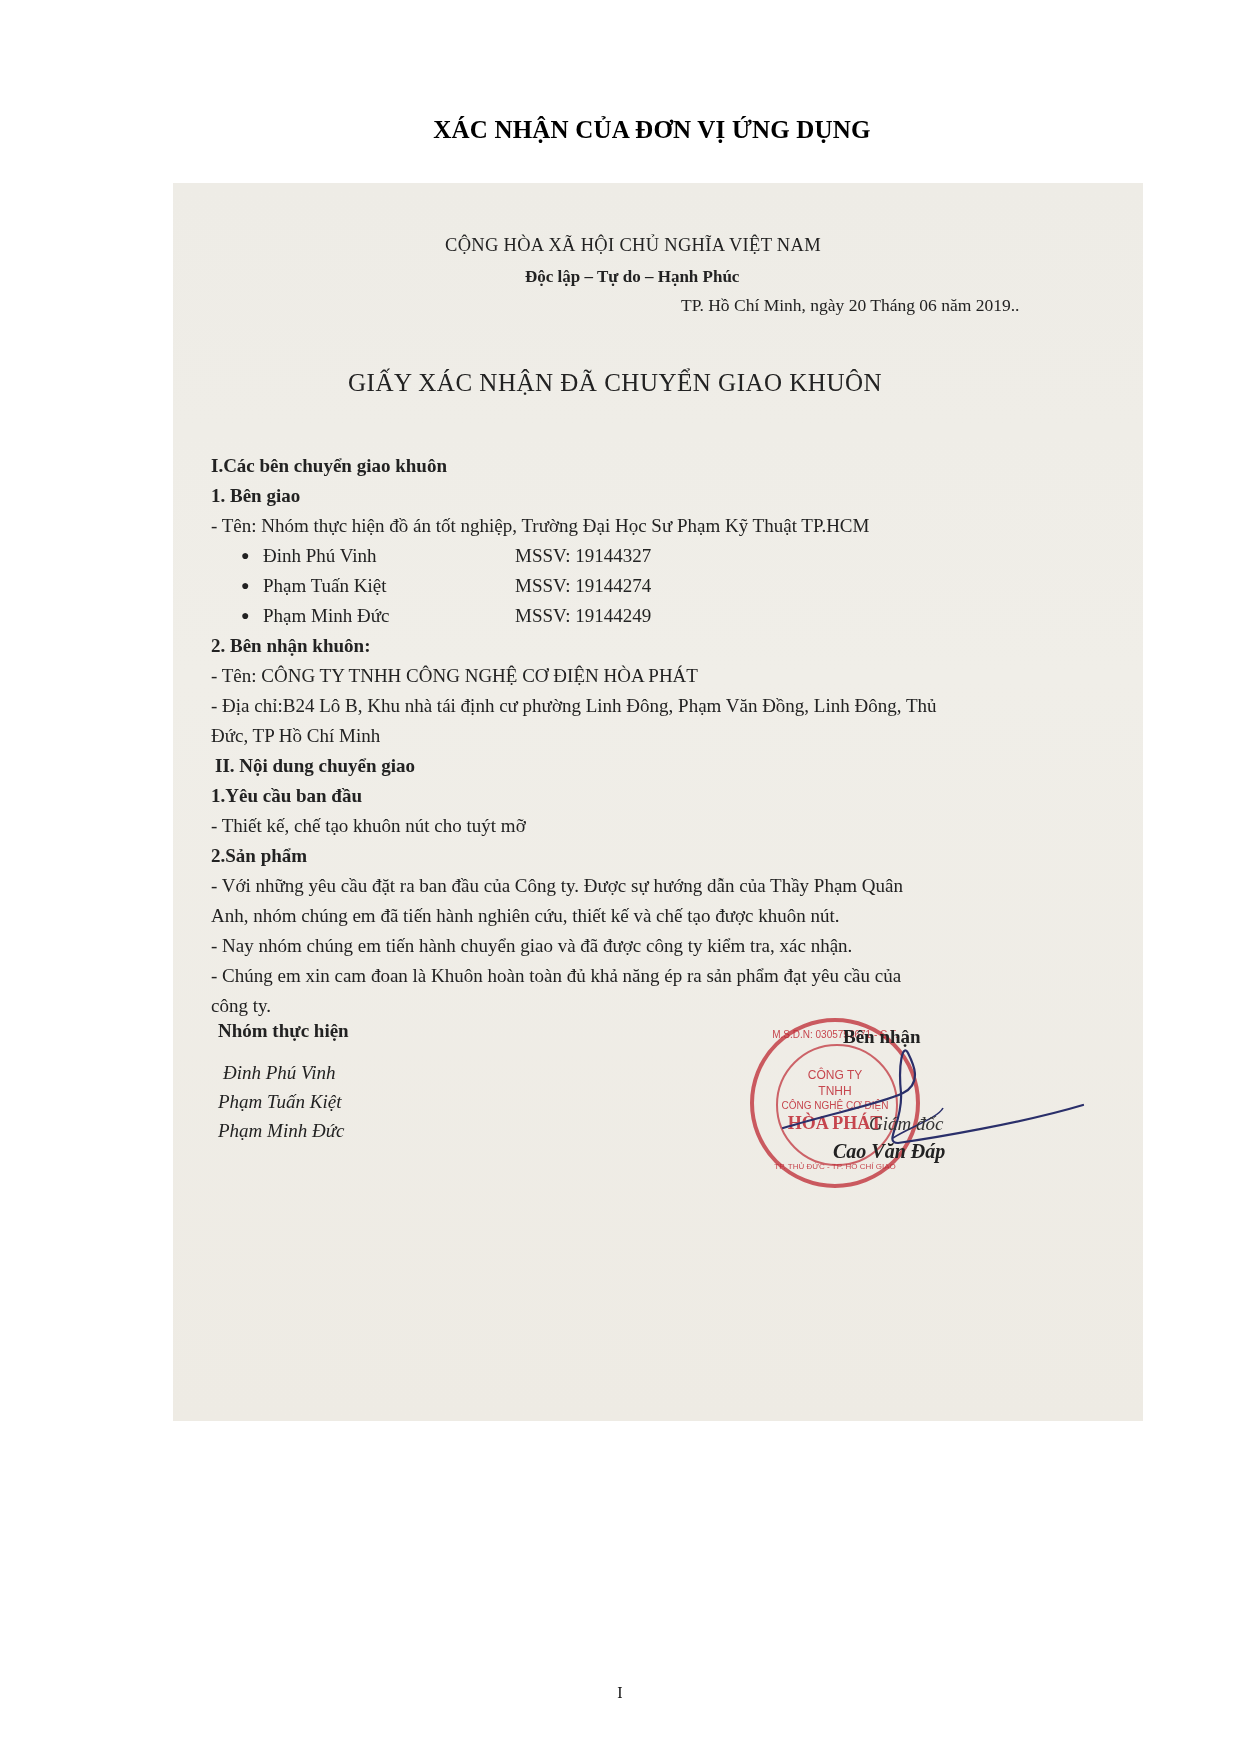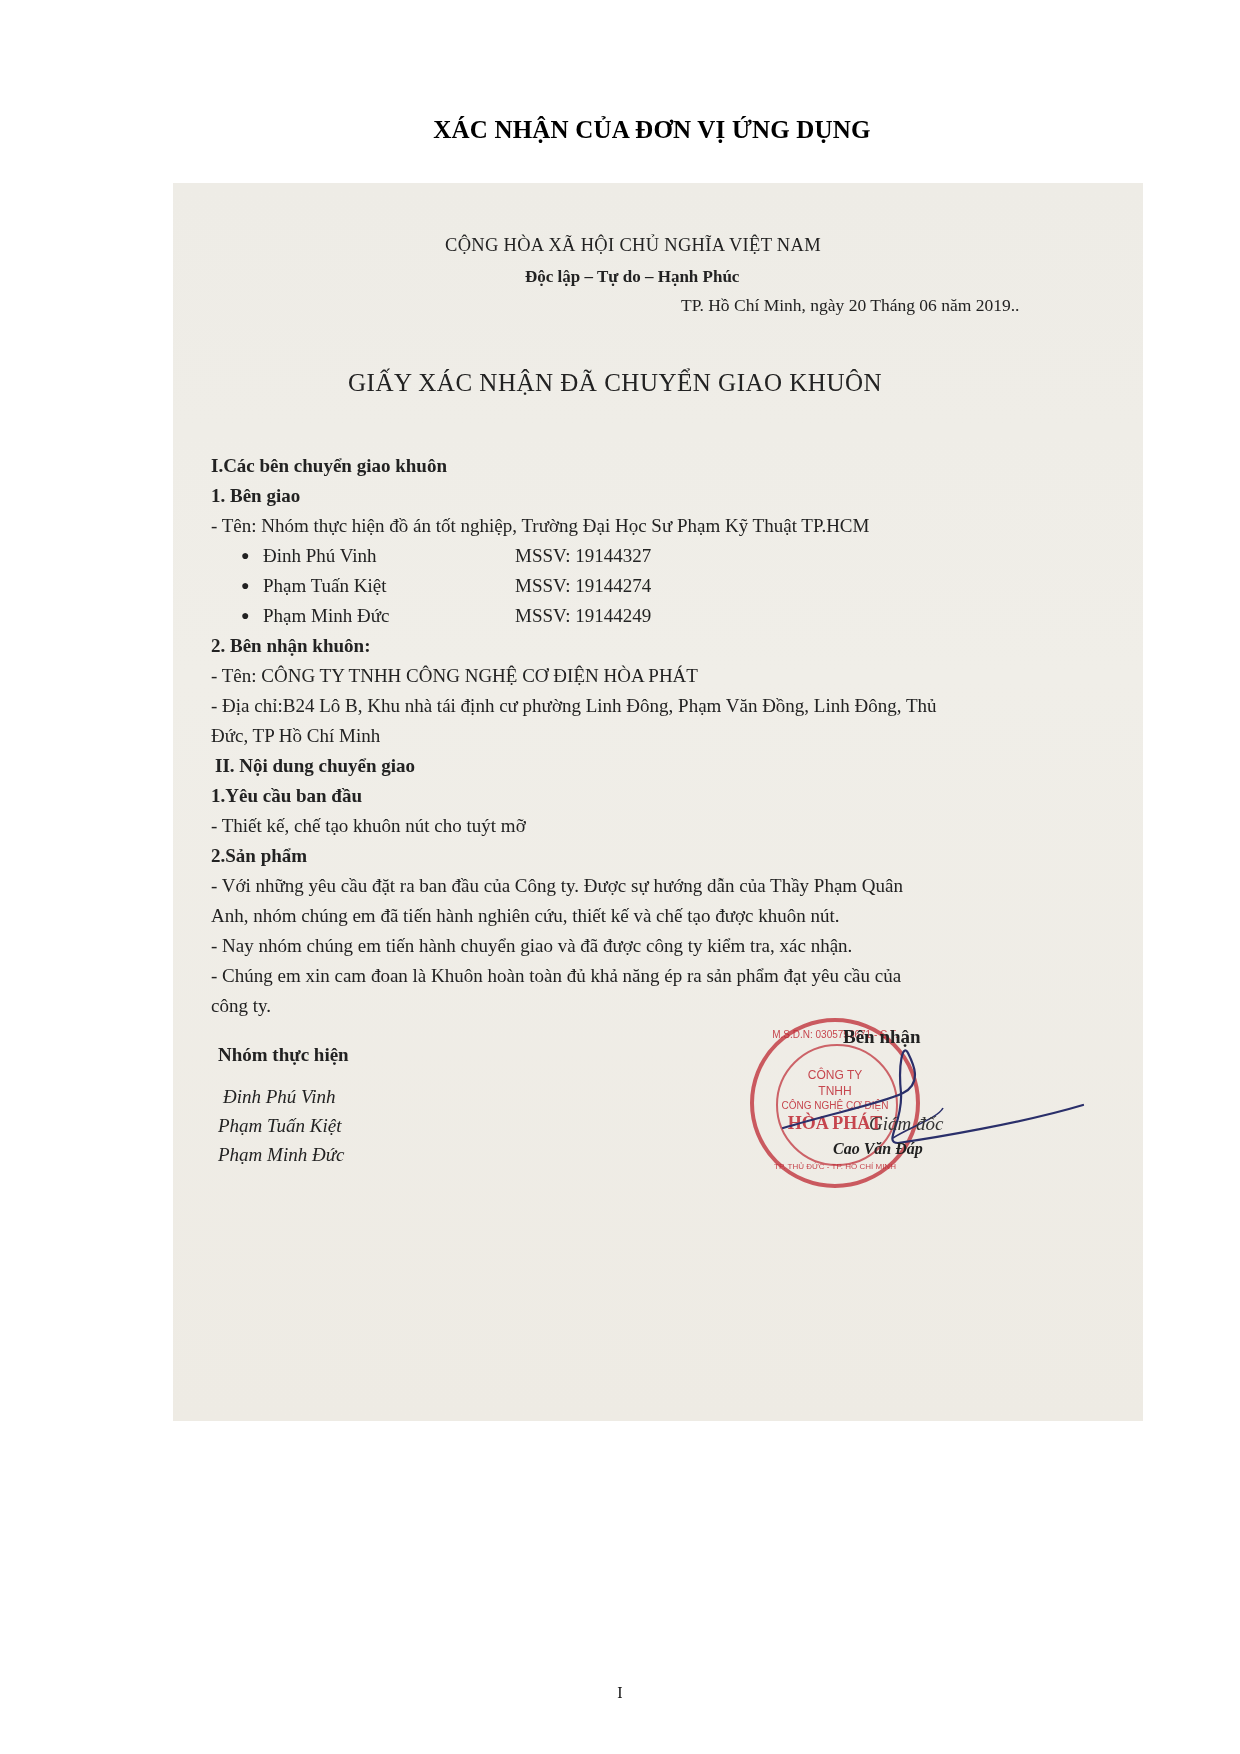--- a/index.html
+++ b/index.html
@@ -22,40 +22,40 @@
   .motto { left: 352px; top: 84px; font-size: 17px; font-weight: bold; }
   .dateline { left: 508px; top: 112px; font-size: 17.5px; }
   .doc-title { left: 175px; top: 186px; font-size: 25px; letter-spacing: 0.5px; }
   .body-text { left: 38px; top: 260px; width: 900px; font-size: 19px; line-height: 30px; margin-top: 8px; }
   .body-text .line { position: relative; white-space: nowrap; }
   .b { font-weight: bold; }
   .bullet-row { display: flex; align-items: center; padding-left: 30px; }
   .bullet-row .dot { width: 22px; font-size: 14px; }
   .bullet-row .name { width: 252px; }
   .sign-left { left: 45px; top: 837px; font-size: 19px; }
-  .sign-left .head { font-weight: bold; margin-bottom: 16px; margin-top: 24px; }
+  .sign-left .head { font-weight: bold; margin-bottom: 16px; }
   .sign-left .member { font-style: italic; line-height: 29px; }
   .stamp {
     position: absolute; left: 577px; top: 835px; width: 170px; height: 170px;
     border: 4px solid rgba(190,40,50,0.75); border-radius: 50%; box-sizing: border-box;
   }
   .stamp .ring2 {
     position: absolute; left: 22px; top: 22px; width: 118px; height: 118px;
     border: 2px solid rgba(190,40,50,0.7); border-radius: 50%;
   }
   .stamp .s-text { position: absolute; width: 100%; text-align: center; color: rgba(190,40,50,0.85); font-family: "Liberation Sans", sans-serif; }
   .stamp .t1 { top: 46px; font-size: 12px; }
   .stamp .t2 { top: 62px; font-size: 12px; }
   .stamp .t3 { top: 78px; font-size: 10px; }
   .stamp .t4 { top: 91px; font-size: 18px; font-weight: bold; font-family: "Liberation Serif", serif; }
   .stamp .code { top: 7px; font-size: 10px; }
   .stamp .city { top: 140px; font-size: 10px; }
   .receiver-label { left: 670px; top: 843px; font-size: 19px; font-weight: bold; }
   .director-title { left: 696px; top: 930px; font-size: 19px; font-style: italic; color: #333; }
-  .director-name { left: 660px; top: 957px; font-size: 16px; font-style: italic; font-weight: bold; }
+  .director-name { left: 660px; top: 957px; font-size: 20px; font-style: italic; font-weight: bold; }
   .signature { position: absolute; left: 600px; top: 850px; width: 320px; height: 120px; }
   .page-number { position: absolute; top: 1684px; left: 0; width: 1240px; text-align: center; font-size: 16px; }
 </style>
 </head>
 <body>
 
 <div class="page-title">XÁC NHẬN CỦA ĐƠN VỊ ỨNG DỤNG</div>
 
 <div class="photo">
   <div class="inner">
@@ -105,21 +105,21 @@
       <div class="member">Phạm Minh Đức</div>
     </div>
 
     <div class="stamp">
       <div class="ring2"></div>
       <div class="s-text code">M.S.D.N: 0305753671 - C.T.</div>
       <div class="s-text t1">CÔNG TY</div>
       <div class="s-text t2">TNHH</div>
       <div class="s-text t3">CÔNG NGHỆ CƠ ĐIỆN</div>
       <div class="s-text t4">HÒA PHÁT</div>
-      <div class="s-text city" style="font-size:8px">TP. THỦ ĐỨC - TP. HỒ CHÍ MINH</div>
+      <div class="s-text city" style="font-size:8px">TP. THỦ ĐỨC - TP. HỒ CHÍ GIAO</div>
     </div>
 
     <div class="abs receiver-label">Bên nhận</div>
 
     <svg class="signature" viewBox="0 0 320 120">
       <path d="M10 95 C 60 80, 110 70, 130 60 C 150 50, 140 30, 135 20 C 130 10, 125 30, 128 60 C 130 90, 110 110, 125 110 C 160 105, 250 90, 310 72" fill="none" stroke="#2a2f6a" stroke-width="2.2" stroke-linecap="round"></path>
       <path d="M120 105 C 135 95, 165 85, 170 75" fill="none" stroke="#2a2f6a" stroke-width="1.6"></path>
     </svg>
 
     <div class="abs director-title">Giám đốc</div>

